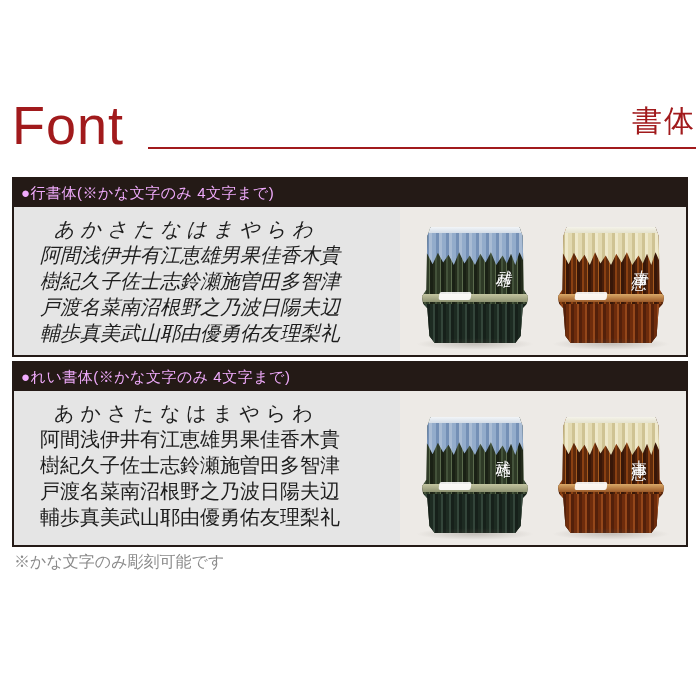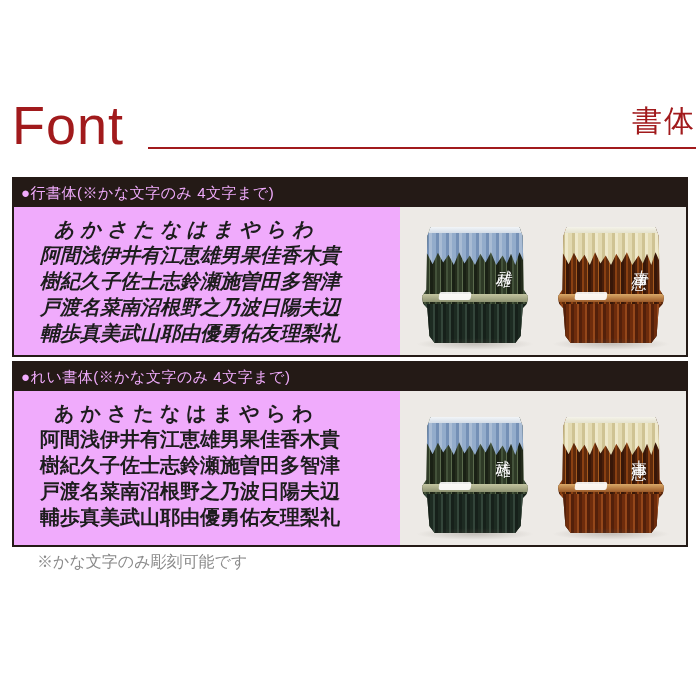--- a/index.html
+++ b/index.html
@@ -13,21 +13,21 @@
   .rule{position:absolute;left:148px;right:4px;top:147px;height:2px;background:#a11a1c;}
 
   
   .section{position:absolute;left:12px;width:676px;box-sizing:border-box;
            border:2px solid #241a16;background:#ffffff;}
   .section--1{top:177px;height:180px;}
   .section--2{top:361px;height:186px;}
   .sec-header{height:28px;line-height:28px;background:#241a16;color:#f0abfc;
               font-size:15px;padding-left:7px;letter-spacing:0.5px;}
   .sec-body{display:flex;height:calc(100% - 28px);}
-  .samples{width:386px;box-sizing:border-box;padding:9px 0 0 26px;background:#f0abfc;font-weight:bold;}
+  .samples{width:386px;box-sizing:border-box;padding:9px 0 0 26px;background:#e5e5e5;}
   .samples .line{font-size:20px;line-height:26px;color:#1d1d1d;white-space:nowrap;
                  font-family:"DejaVu Serif","Liberation Serif",serif;}
   .samples--gyosho .line{font-style:italic;}
   .samples .line.kana{padding-left:14px;letter-spacing:6px;}
 
   
   .photo{flex:1;position:relative;background:#edeae6;display:flex;justify-content:center;
          align-items:flex-end;gap:30px;padding-bottom:12px;box-sizing:border-box;}
   .cup-wrap{position:relative;}
   .cup-wrap::after{content:"";position:absolute;left:-6px;right:-6px;bottom:-7px;height:12px;
@@ -52,21 +52,21 @@
   .cup-band{position:absolute;top:6px;left:0;right:0;height:32px;
             clip-path:polygon(0 0,100% 0,100% 55%,96% 90%,92% 60%,88% 100%,84% 65%,80% 95%,76% 70%,70% 100%,65% 60%,60% 92%,55% 65%,50% 100%,45% 70%,40% 95%,35% 60%,30% 100%,25% 68%,20% 92%,15% 62%,10% 98%,5% 65%,0 90%);}
   .cup--green .cup-band{background:repeating-linear-gradient(90deg,#93accb 0 4px,#7490b6 4px 7px,#a9bcd4 7px 10px);}
   .cup--brown .cup-band{background:repeating-linear-gradient(90deg,#e3dab2 0 4px,#cfc393 4px 7px,#efe9cb 7px 10px);}
   .cup-name{position:absolute;top:27%;right:15%;writing-mode:vertical-rl;color:#ffffff;
             font-size:15px;letter-spacing:3px;text-shadow:0 0 2px rgba(0,0,0,.6);
             font-family:"DejaVu Serif","Liberation Serif",serif;}
   .section--1 .cup-name{font-style:italic;}
 
   
-  .notes{position:absolute;left:14px;top:551px;font-size:16px;line-height:22px;color:#8a8a8a;margin-left:23px;}
+  .notes{position:absolute;left:14px;top:551px;font-size:16px;line-height:22px;color:#8a8a8a;}
   .notes .note2{padding-left:22px;}
 </style>
 </head>
 <body>
 
 <div class="page">
 
   <div class="font-title">Font</div>
   <div class="title-ja">書体</div>
   <div class="rule"></div>

